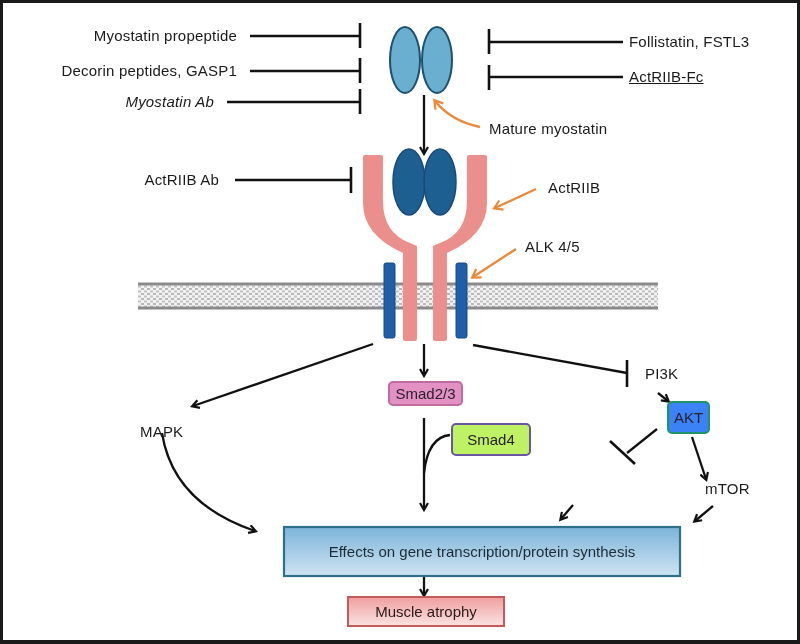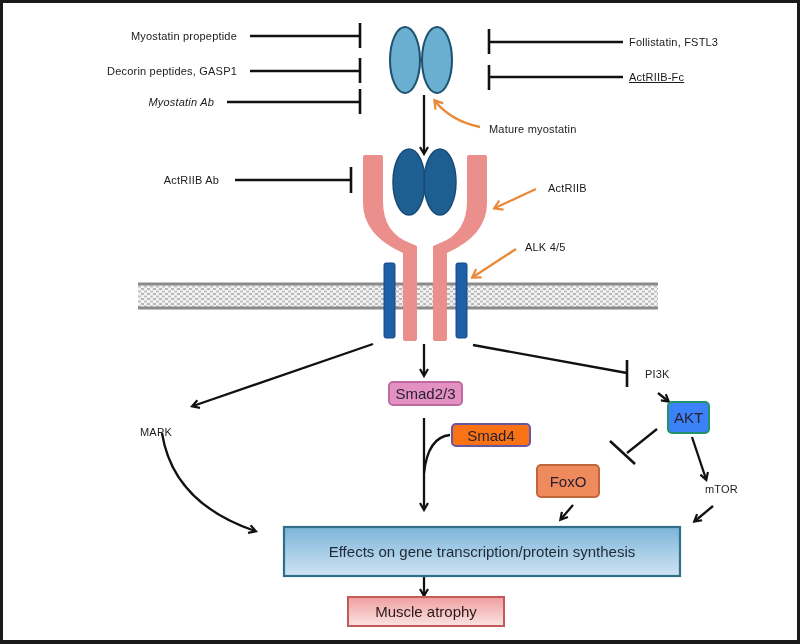--- a/index.html
+++ b/index.html
@@ -1,19 +1,19 @@
 <!DOCTYPE html>
 <html><head>
 <meta charset="utf-8">
 <style>
   html, body { margin: 0; padding: 0; background: #ffffff; }
   body { width: 800px; height: 644px; overflow: hidden; font-family: "Liberation Sans", sans-serif; }
   #stage { position: relative; width: 800px; height: 644px; box-sizing: border-box; border: 3px solid #1a1a1a; border-bottom-width: 4px; background: #fff; }
   svg { position: absolute; left: 0; top: 0; }
-  .lbl { position: absolute; font-size: 11px; color: #1b1b1b; white-space: nowrap; line-height: 18px; letter-spacing: 0.2px; }
+  .lbl { position: absolute; font-size: 15px; color: #1b1b1b; white-space: nowrap; line-height: 18px; letter-spacing: 0.2px; }
   .lbl.r { text-align: right; }
   .box { position: absolute; box-sizing: border-box; display: flex; align-items: center; justify-content: center; font-size: 15px; color: #2a2030; border-radius: 5px; white-space: nowrap; }
 </style>
 </head>
 <body>
 
 <div id="stage">
 
   <svg width="800" height="644" viewBox="0 0 800 644">
     <defs>
@@ -121,22 +121,21 @@
   <div class="lbl" style="left:626px; top:30px;">Follistatin, FSTL3</div>
   <div class="lbl" style="left:626px; top:65px;text-decoration:underline;">ActRIIB-Fc</div>
 
   <div class="lbl" style="left:486px; top:117px;">Mature myostatin</div>
   <div class="lbl r" style="right:578px; top:168px;">ActRIIB Ab</div>
   <div class="lbl" style="left:545px; top:176px;">ActRIIB</div>
   <div class="lbl" style="left:522px; top:235px;">ALK 4/5</div>
 
   <div class="lbl" style="left:137px; top:405px;margin-top:15px;">MAPK</div>
   <div class="box" style="left:385px; top:378px; width:75px; height:25px; background:#e291c2; border:2px solid #c06a9f;">Smad2/3</div>
-  <div class="box" style="left:448px; top:420px; width:80px; height:24px; background:#f97316; border:2px solid #6a56a0;">Smad4</div>
+  <div class="box" style="left:448px; top:420px; width:80px; height:33px; background:#bef264; border:2px solid #6a56a0;">Smad4</div>
   <div class="lbl" style="left:642px; top:362px;">PI3K</div>
   <div class="box" style="left:664px; top:398px; width:43px; height:33px; background:#3b82f6; border:2px solid #229368;">AKT</div>
-  <div class="box" style="left:533px; top:461px; width:64px; height:34px; background:#ee8a5c; border:2px solid #c0663c;">FoxO</div>
   <div class="lbl" style="left:702px; top:477px;">mTOR</div>
 
   <div class="box" style="left:281px; top:524px; width:396px; height:49px; font-size:15px; color:#1e2a35;">Effects on gene transcription/protein synthesis</div>
   <div class="box" style="left:345px; top:594px; width:156px; height:29px; font-size:15px; color:#2a1a1a;">Muscle atrophy</div>
 
 </div>
 
 </body></html>

